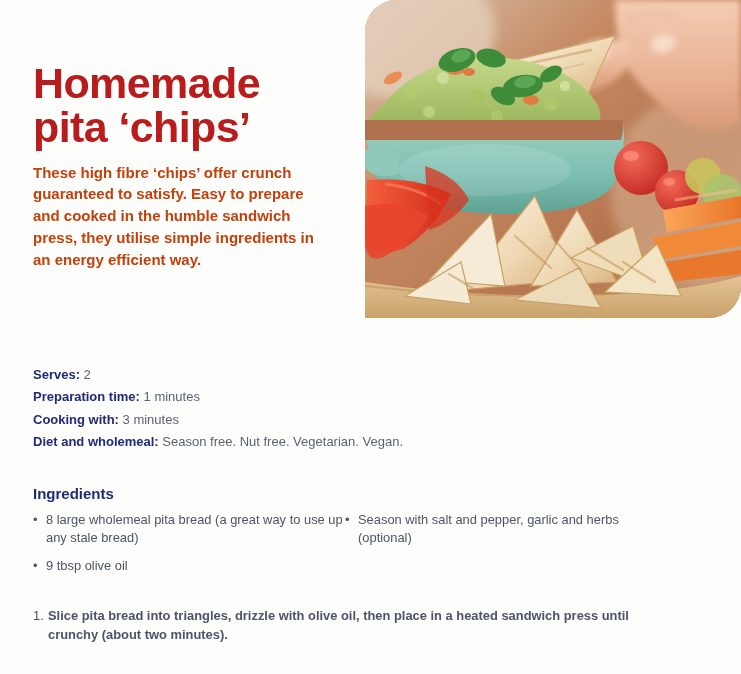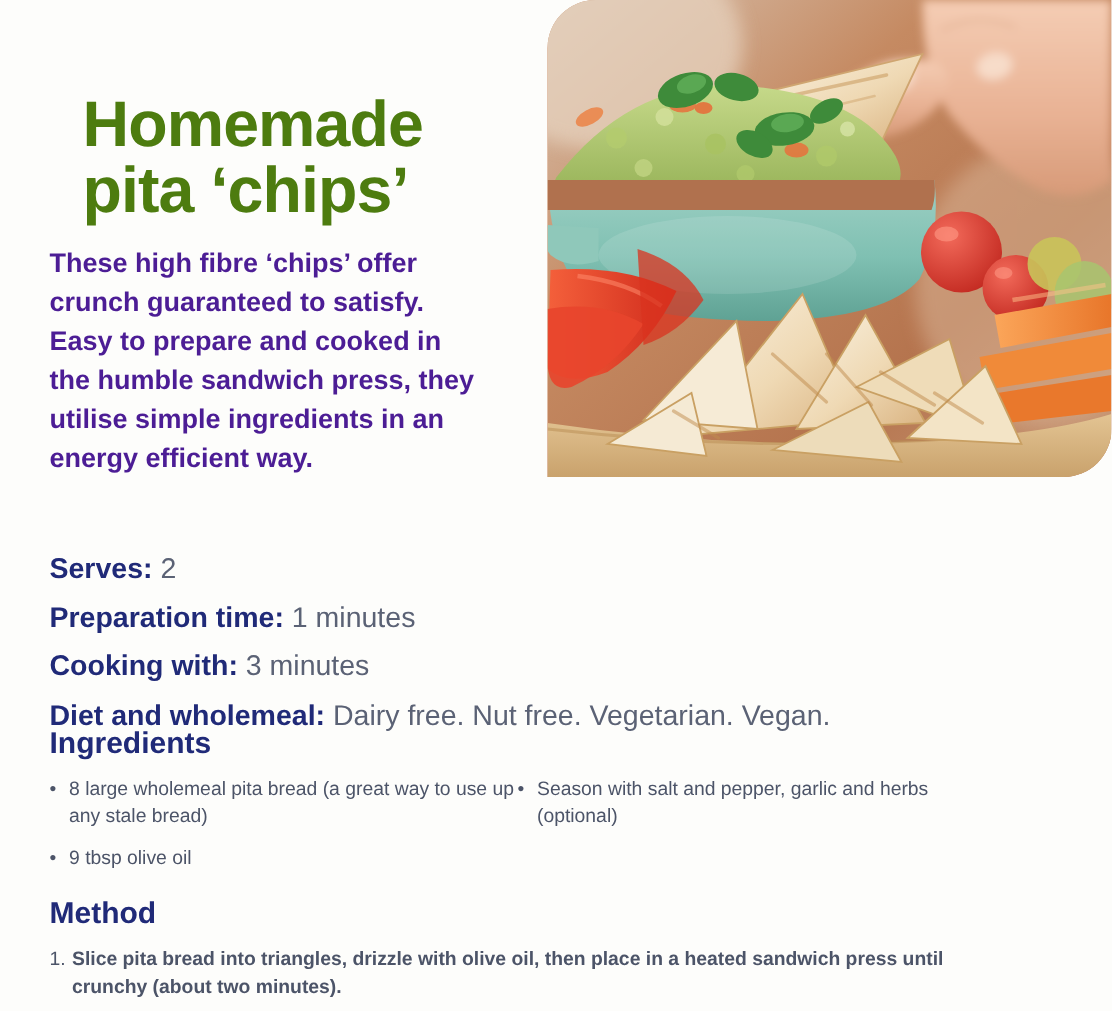--- a/index.html
+++ b/index.html
@@ -29,58 +29,57 @@
   }
   .hero svg { display:block; width:100%; height:100%; }
 
   
   .title-block {
     position:absolute;
     left:33px; top:62px;
     width:300px;
   }
   .recipe-title {
-    color:#4d7c0f;
+    color:#b91c1c;
     font-size:43px;
     font-weight:bold;
     line-height:1.02;
     letter-spacing:-0.6px;
-    margin-left:22px;
   }
   .recipe-desc {
     margin-top:12px;
-    color:#4c1d95;
-    font-size:18px;
+    color:#c2410c;
+    font-size:15px;
     font-weight:bold;
     line-height:1.45;
     width:292px;
   }
 
   
   .meta {
     position:absolute;
     left:33px; top:364px;
     width:560px;
   }
   .meta-row {
-    font-size:19px;
+    font-size:13px;
     line-height:1.72;
     color:#5B6275;
     white-space:nowrap;
   }
   .meta-label {
     color:#202A78;
     font-weight:bold;
   }
   .meta-value { color:#5B6275; }
 
   
   .section-heading {
     color:#202A78;
-    font-size:20px;
+    font-size:15px;
     font-weight:bold;
   }
 
   .ingredients {
     position:absolute;
     left:33px; top:485px;
     width:660px;
   }
   .ing-cols {
     display:flex;
@@ -287,21 +286,21 @@
     <div class="meta-row">
       <span class="meta-label">Preparation time:</span>
       <span class="meta-value">1 minutes</span>
     </div>
     <div class="meta-row">
       <span class="meta-label">Cooking with:</span>
       <span class="meta-value">3 minutes</span>
     </div>
     <div class="meta-row">
       <span class="meta-label">Diet and wholemeal:</span>
-      <span class="meta-value">Dairy free. Nut free. Vegetarian. Vegan.</span>
+      <span class="meta-value">Season free. Nut free. Vegetarian. Vegan.</span>
     </div>
   </div>
 
   <div class="ingredients">
     <div class="section-heading">Ingredients</div>
     <div class="ing-cols">
       <div class="ing-col col1">
         <div class="bullet-item">
           <span class="bullet-dot">•</span>
           <span class="bullet-text">8 large wholemeal pita bread (a great way to use up any stale bread)</span>
@@ -314,21 +313,20 @@
       <div class="ing-col col2">
         <div class="bullet-item">
           <span class="bullet-dot">•</span>
           <span class="bullet-text">Season with salt and pepper, garlic and herbs (optional)</span>
         </div>
       </div>
     </div>
   </div>
 
   <div class="method">
-    <div class="section-heading">Method</div>
     <div class="method-list">
       <div class="method-item">
         <span class="method-num">1.</span>
         <span class="method-text">Slice pita bread into triangles, drizzle with olive oil, then place in a heated sandwich press until crunchy (about two minutes).</span>
       </div>
     </div>
   </div>
 
 </div>
 

